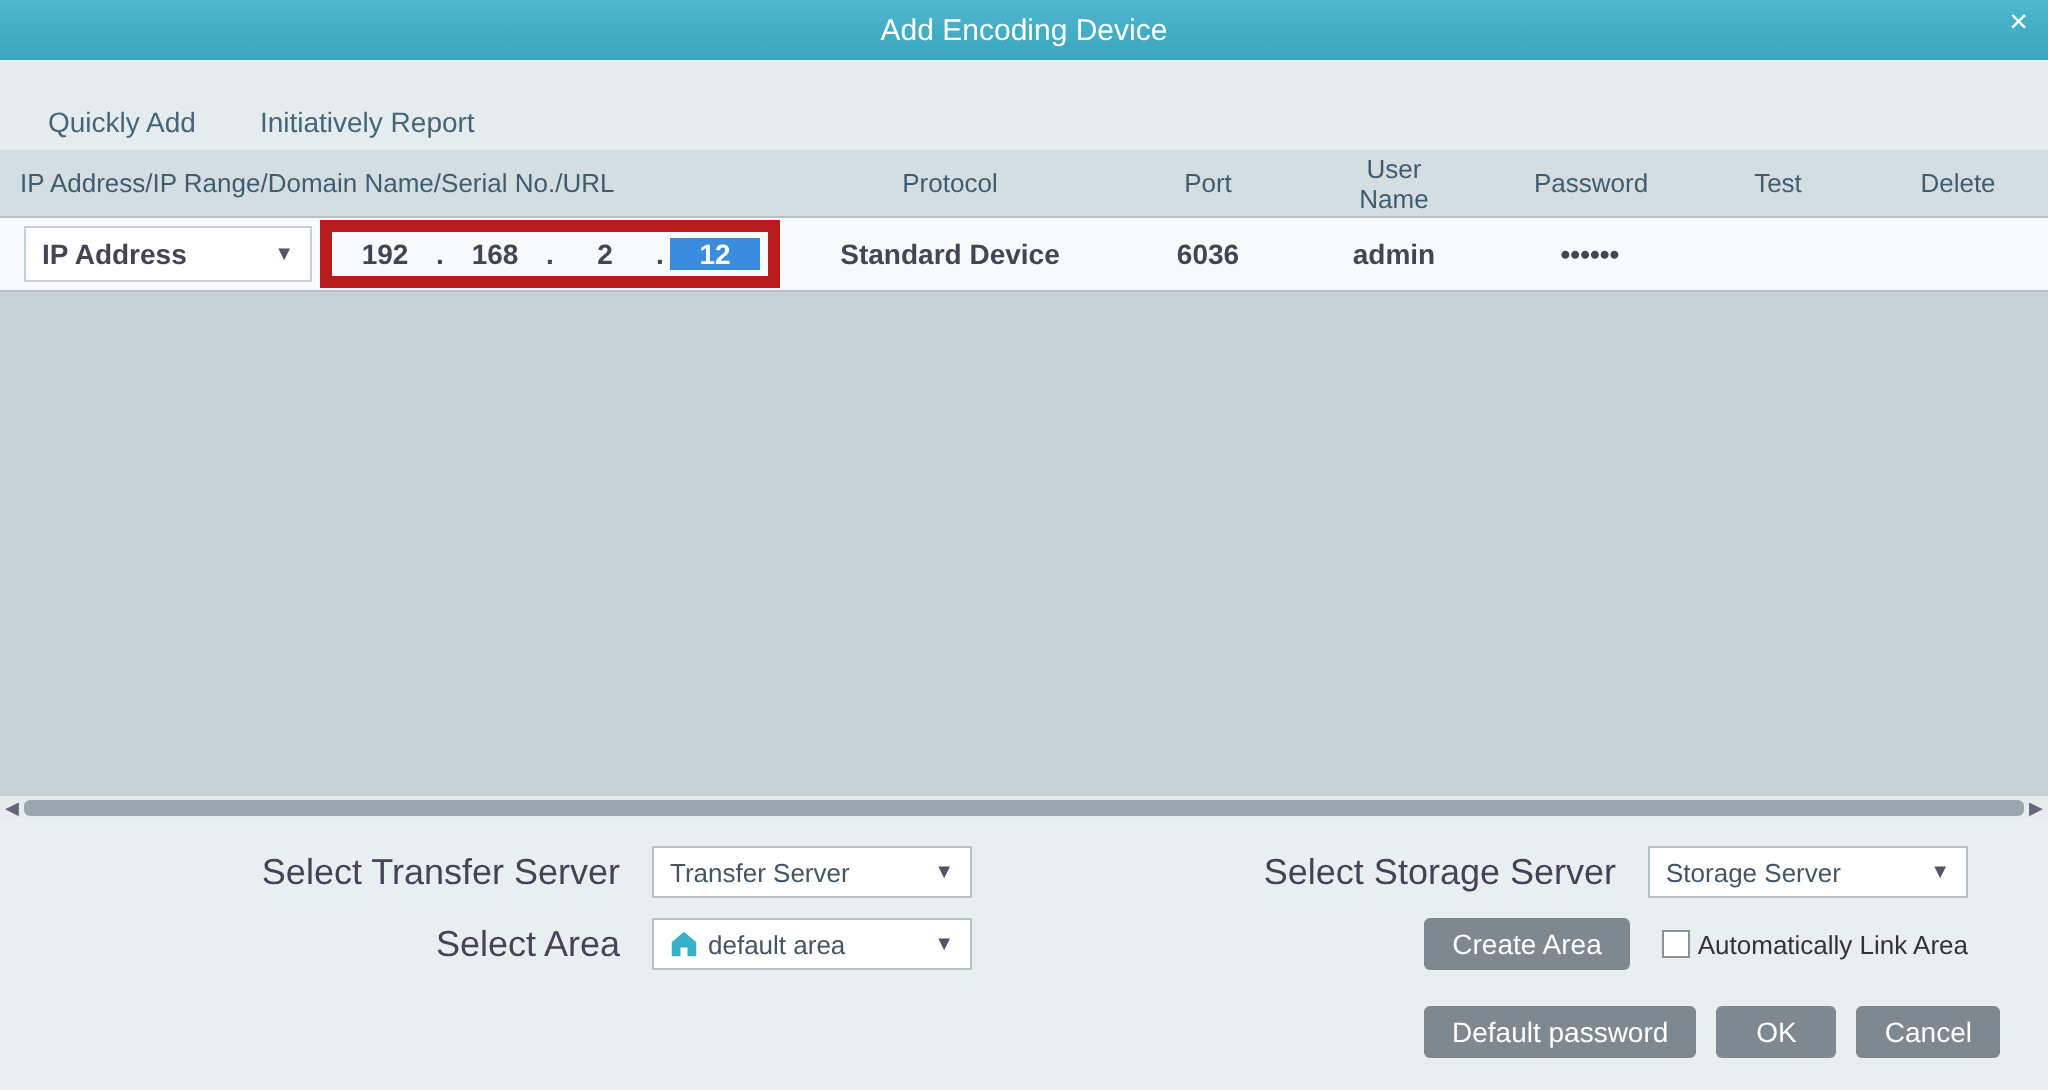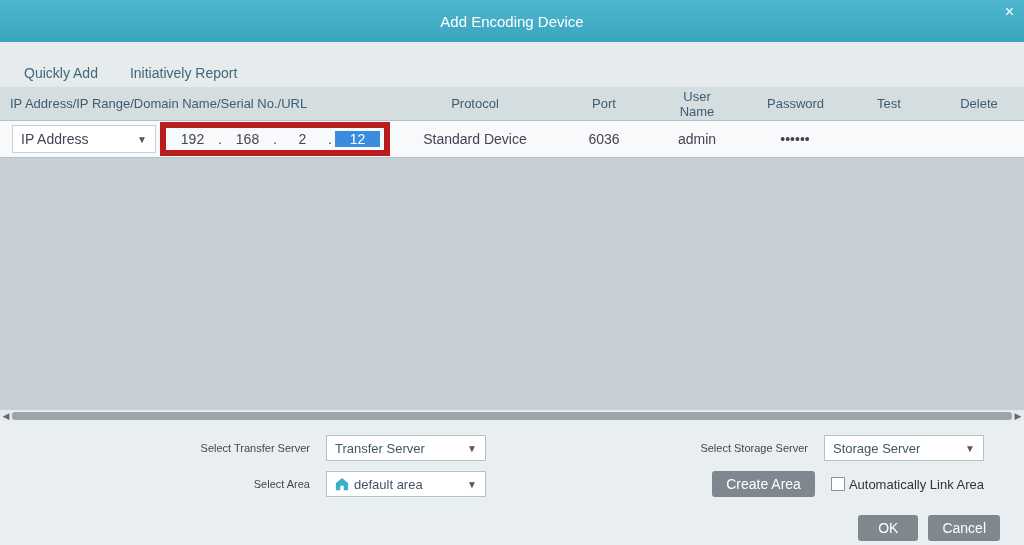--- a/index.html
+++ b/index.html
@@ -1,58 +1,58 @@
 <!DOCTYPE html>
 <html><head>
 <meta charset="utf-8">
 <style>
   * { box-sizing: border-box; margin: 0; padding: 0; }
   body { font-family: "Segoe UI", Arial, sans-serif; font-size: 13px; color: #333; background: #e9eff1; width: 1024px; height: 545px; overflow: hidden; position: relative; }
 
-  .titlebar { height: 42px; background: linear-gradient(180deg,#4fb7cf 0%,#3aa5bf 100%); display: flex; align-items: center; justify-content: center; position: relative; color: #fff; font-size: 15px; font-weight: 400; }
+  .titlebar { height: 30px; background: linear-gradient(180deg,#4fb7cf 0%,#3aa5bf 100%); display: flex; align-items: center; justify-content: center; position: relative; color: #fff; font-size: 15px; font-weight: 400; }
   .titlebar .close { position: absolute; right: 10px; top: 3px; font-size: 16px; cursor: pointer; color:#fff; }
 
   .tabs { display: flex; align-items: flex-end; padding: 10px 8px 0 8px; background:#e6ecee; height:45px; border-bottom:0;}
   .tab { padding: 6px 16px; color:#44667a; cursor:pointer; font-size:14px;}
   .tab.active { background:#f3f6f7; border:1px solid #b6c1c5; border-bottom:1px solid #f3f6f7; position:relative; top:1px;}
   .tab-wrap-highlight { border:3px solid #e08a2a; padding:1px;}
   
   .table-area { background:#e6ecee; }
   .thead { display:flex; background:#d4dde0; border-bottom:1px solid #b6c1c5; height:34px; align-items:center;}
   .th { text-align:center; font-size:13px; color:#3e5d71; padding:0 21px;}
   .c-ip{width:390px;text-align:left;padding-left:10px;}
   .c-proto{width:170px;}
   .c-port{width:88px;}
   .c-user{width:98px;}
   .c-pass{width:98px;}
   .c-test{width:90px;}
   .c-del{width:90px;}
 
-  .row { display:flex; align-items:center; height:36px; background:#f7f9fa;}
+  .row { display:flex; align-items:center; height:36px; background:#f7f9fa;font-weight:bold;}
   .cell{ text-align:center; font-size:14px; color:#445; }
 
   .ip-type-select{ width:148px; height:28px; border:1px solid #c8d0d4; background:#fff; display:flex; align-items:center; justify-content:space-between; padding:0 8px; margin-left:2px; cursor:pointer;}
   .chev{ font-size:10px; color:#556;}
   
   .ip-entry{ display:flex;align-items:center;border:6px solid #b91c1c; height:34px; margin-left:4px; padding:0 4px; gap:0;}
   .oct{ width:45px; text-align:center; }
   .dot{ width:10px; text-align:center;}
   .oct.sel{ background:#3a8dde; color:#fff; padding:0 3px;}
 
   .body-space{ background:#c7d0d4; height:252px; border-top:1px solid #b6c1c5;}
   
   .scrollbar-h{ height:12px; background:#e6ecee; position:relative; border-top:1px solid #c8d0d4;}
   .scroll-arrow{position:absolute;top:0;width:12px;height:12px;display:flex;align-items:center;justify-content:center;font-size:9px;color:#667;}
   .scroll-arrow.left{left:0;}
   .scroll-arrow.right{right:0;}
   .scroll-thumb{position:absolute;left:12px;right:12px;top:2px;height:8px;background:#9aa6ab;border-radius:3px;}
 
   .footer{ padding:14px 10px; background:#e9eff1;}
   .row1{ display:flex; align-items:center; gap:16px; margin-bottom:10px;}
-  .label{ text-align:right; color:#445; font-size:11px;}
+  .label{ text-align:right; color:#445; font-size:18px;}
   .select{ width:160px; height:26px; border:1px solid #b6c1c5; background:#fff; display:flex; align-items:center; justify-content:space-between; padding:0 8px; cursor:pointer; color:#456;}
   .home-icon{ width:14px;height:14px; display:inline-block;}
   
   .btn{ background:#7e888e; color:#ffffff; padding:5px 14px; border:none; border-radius:3px; cursor:pointer; font-size:14px;}
   .chk{ width:14px;height:14px;border:1px solid #8a9499;background:#fff;display:inline-block;vertical-align:middle;margin-right:4px;}
   
   .actions{ display:flex; justify-content:flex-end; gap:10px; padding:8px 14px 0 0;}
 </style>
 </head>
 <body>
@@ -136,16 +136,17 @@
     </div>
     <div style="flex:1"></div>
     <button class="btn">Create Area</button>
     <label style="display:flex;align-items:center;cursor:pointer;">
       <span class="chk"></span>
       <span>Automatically Link Area</span>
     </label>
     <div style="width:14px"></div>
   </div>
   <div class="actions">
+    <button class="btn">Default password</button>
     <button class="btn" style="padding-left:20px;padding-right:20px;">OK</button>
     <button class="btn">Cancel</button>
   </div>
 </div>
 
 </body></html>

